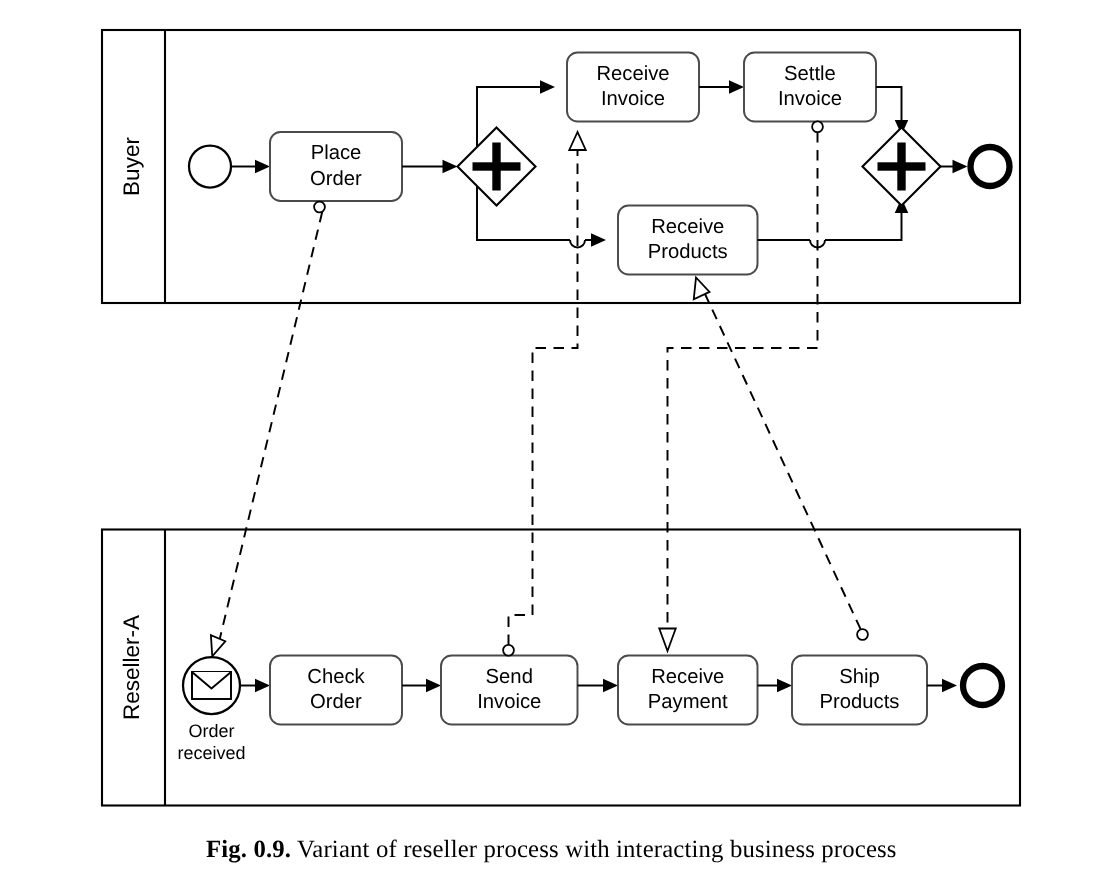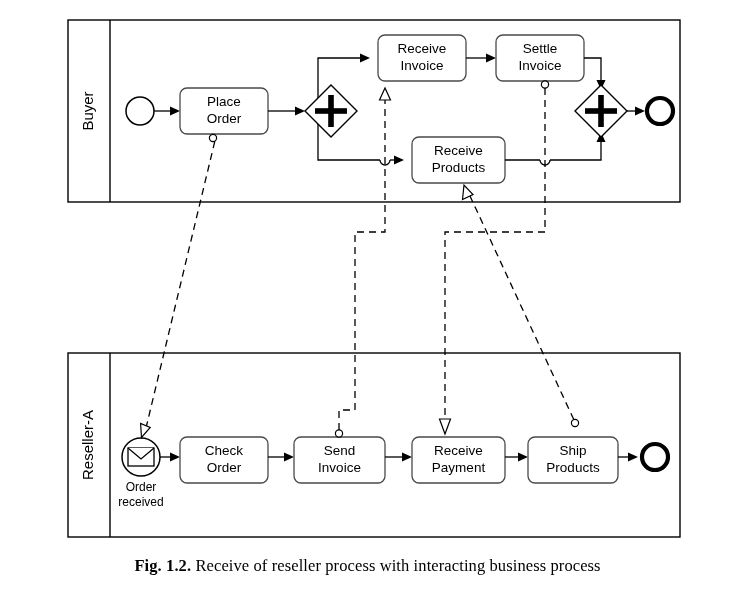--- a/index.html
+++ b/index.html
@@ -311,17 +311,17 @@
 
     <g>
       <circle class="msg-origin" cx="575" cy="423" r="3.6"></circle>
       <line class="msg-flow" x1="573.8" y1="419.6" x2="470" y2="196"></line>
       <polygon class="msg-head" points="464,185 462.5,199.5 473,194.6"></polygon>
     </g>
 
   </svg>
 
   <div id="figure-caption">
-    <span class="cap-num">Fig. 1.2.</span>
-    <span>Receive of reseller process with interacting business process</span>
+    <span class="cap-num">Fig. 0.9.</span>
+    <span>Variant of reseller process with interacting business process</span>
   </div>
 
 </div>
 
 </body></html>

